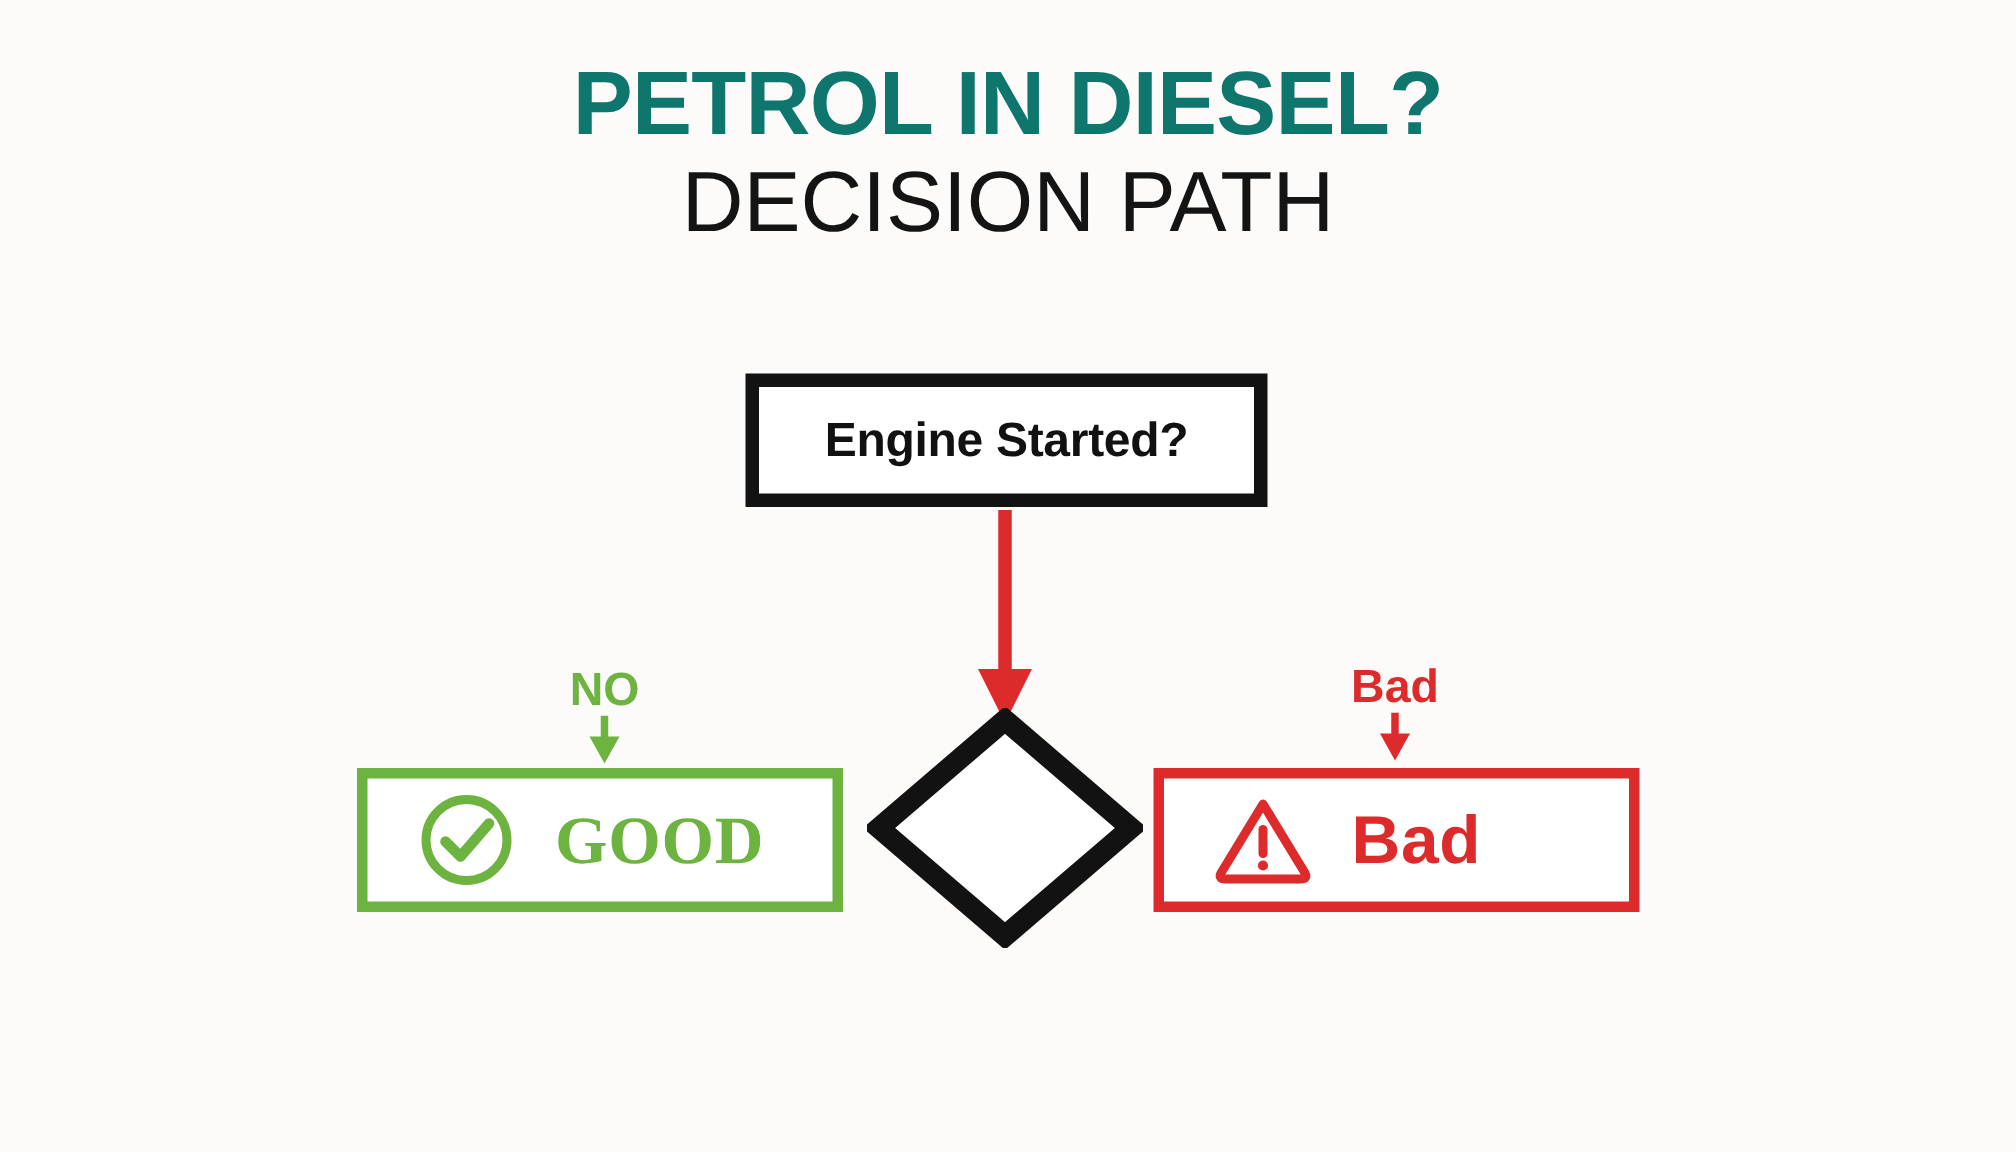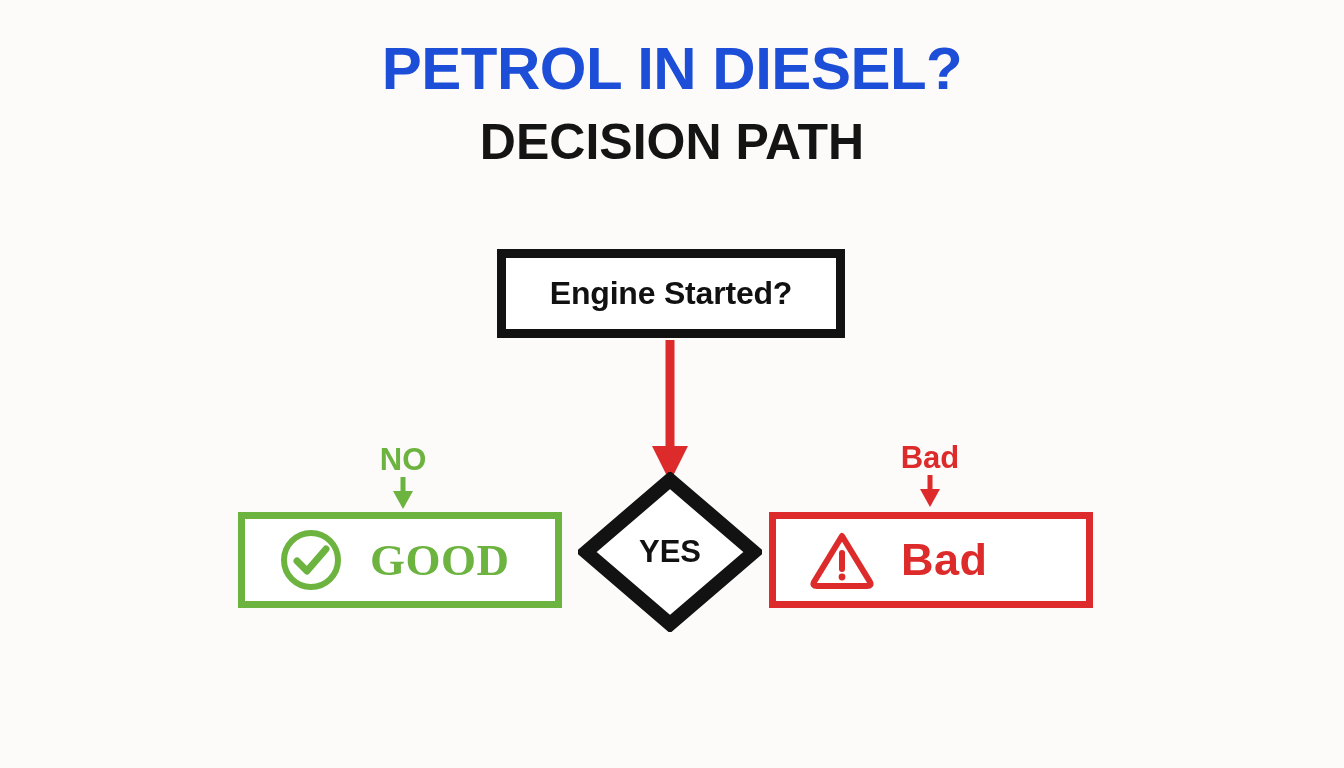--- a/index.html
+++ b/index.html
@@ -24,28 +24,28 @@
     position: absolute;
     left: 0;
     top: 38px;
     width: 1344px;
     text-align: center;
   }
   #main-title {
     font-size: 60px;
     font-weight: 800;
     letter-spacing: -0.5px;
-    color: #1d4ed8;
+    color: #0f766e;
     line-height: 1.04;
     white-space: nowrap;
   }
   #sub-title {
-    margin-top: 16px;
-    font-size: 50px;
-    font-weight: 700;
+    margin-top: 6px;
+    font-size: 57px;
+    font-weight: 400;
     letter-spacing: 0px;
     color: #141414;
     line-height: 1.04;
     white-space: nowrap;
   }
 
   
   #question-box {
     position: absolute;
     left: 497px;
@@ -174,21 +174,20 @@
   </div>
 
   <svg id="main-arrow" viewBox="0 0 60 150">
     <line x1="30" y1="2" x2="30" y2="112" stroke="#dd2b2b" stroke-width="9"></line>
     <polygon points="30,144 12,108 48,108" fill="#dd2b2b"></polygon>
   </svg>
 
   <svg id="yes-diamond" viewBox="0 0 184 160">
     <polygon points="92,8 176,80 92,152 8,80" fill="#ffffff" stroke="#121212" stroke-width="14" stroke-linejoin="miter"></polygon>
   </svg>
-  <div id="yes-label">YES</div>
 
   <div id="no-branch" class="branch-label-group">
     <div id="no-branch-text" class="branch-text">NO</div>
     <svg class="branch-arrow" width="26" height="34" viewBox="0 0 26 34">
       <line x1="13" y1="0" x2="13" y2="16" stroke="#6cb33f" stroke-width="5"></line>
       <polygon points="13,32 3,14 23,14" fill="#6cb33f"></polygon>
     </svg>
   </div>
 
   <div id="bad-branch" class="branch-label-group">

